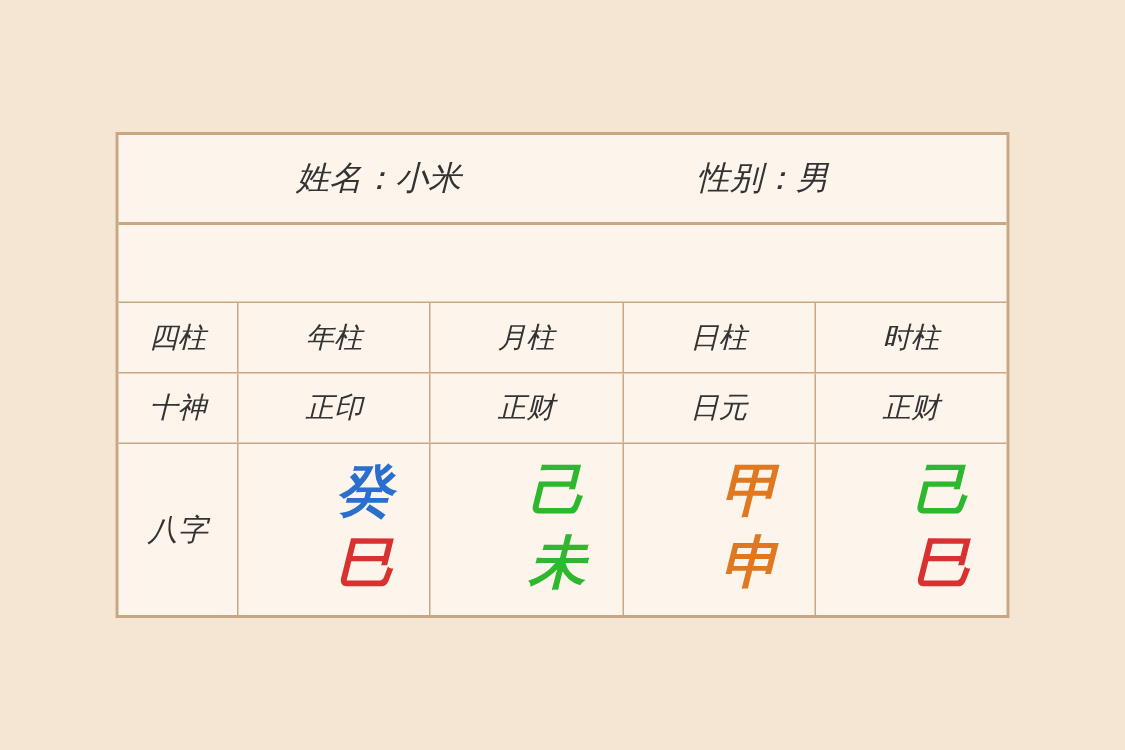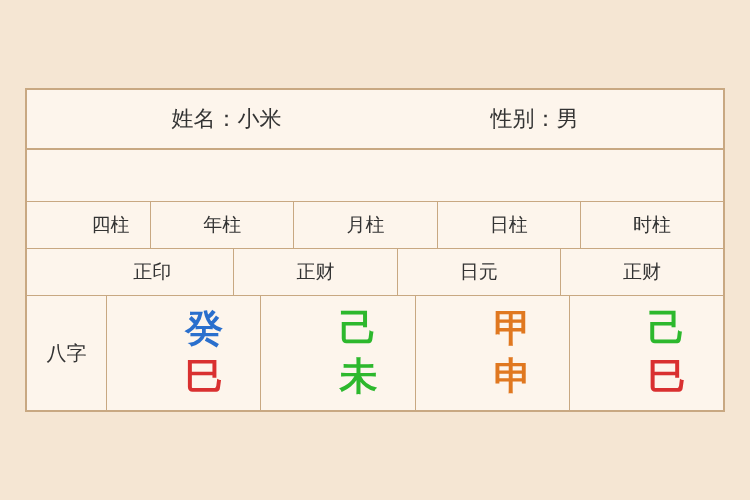--- a/index.html
+++ b/index.html
@@ -6,23 +6,24 @@
     body {
       width: 750px;
       height: 500px;
       background: #f5e6d3;
       font-family: "SimSun", "宋体", serif;
       display: flex;
       align-items: center;
       justify-content: center;
     }
     .container {
-      width: 700px;
+      width: 596px;
       background: #fdf5ec;
       border: 2px solid #c8a882;
+      font-style: italic;
     }
     .header-row {
       display: flex;
       justify-content: space-around;
       align-items: center;
       padding: 14px 40px;
       font-size: 22px;
       color: #333;
       border-bottom: 2px solid #c8a882;
     }
@@ -49,21 +50,20 @@
       flex: 1;
       font-size: 20px;
       color: #333;
       padding: 10px 20px;
       display: flex;
       align-items: center;
     }
     .grid-header-row {
       display: flex;
       border-bottom: 1.5px solid #c8a882;
-      padding-left: 44px;
     }
     .grid-cell {
       flex: 1;
       text-align: center;
       font-size: 19px;
       color: #333;
       padding: 10px 0;
       border-right: 1.5px solid #c8a882;
     }
     .grid-cell:last-child {
@@ -133,20 +133,21 @@
 
   <div class="grid-header-row">
     <div class="grid-cell label">四柱</div>
     <div class="grid-cell">年柱</div>
     <div class="grid-cell">月柱</div>
     <div class="grid-cell">日柱</div>
     <div class="grid-cell">时柱</div>
   </div>
 
   <div class="grid-header-row">
+    <div class="grid-cell label">十神</div>
     <div class="grid-cell">正印</div>
     <div class="grid-cell">正财</div>
     <div class="grid-cell">日元</div>
     <div class="grid-cell">正财</div>
   </div>
 
   <div class="bazi-row">
     <div class="bazi-label">八字</div>
     <div class="bazi-col">
       <span class="bazi-char color-blue">癸</span>

